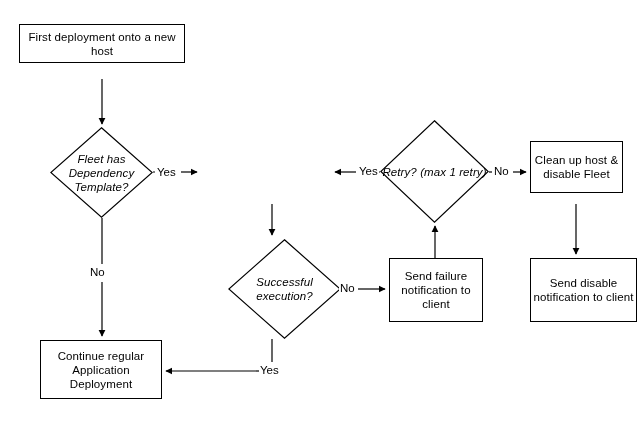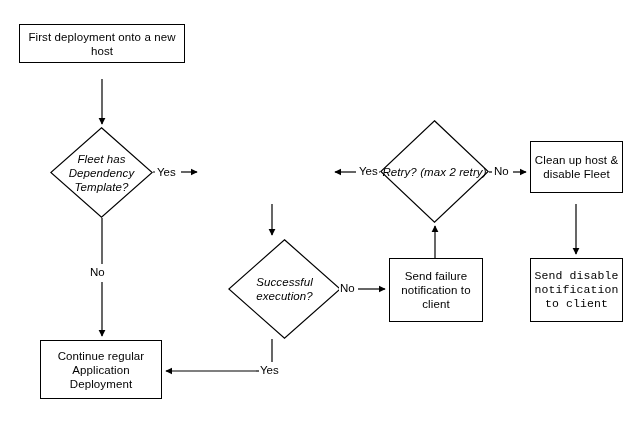--- a/index.html
+++ b/index.html
@@ -119,39 +119,39 @@
       <polygon points="51.5,0.8 102.2,45.5 51.5,90.2 0.8,45.5" fill="#ffffff" stroke="#000000" stroke-width="1.2"></polygon>
     </svg>
     <span class="label">Fleet has Dependency Template?</span>
   </div>
 
 
   <div class="node decision" style="left:380px; top:120px; width:109px; height:103px;">
     <svg class="diamond-shape" viewBox="0 0 109 103" preserveAspectRatio="none">
       <polygon points="54.5,0.8 108.2,51.5 54.5,102.2 0.8,51.5" fill="#ffffff" stroke="#000000" stroke-width="1.2"></polygon>
     </svg>
-    <span class="label">Retry? (max 2 retry)</span>
+    <span class="label">Retry? (max 1 retry)</span>
   </div>
 
   <div class="node process" style="left:530px; top:141px; width:93px; height:52px;">
     <span class="label">Clean up host &amp; disable Fleet</span>
   </div>
 
   <div class="node decision" style="left:228px; top:239px; width:113px; height:100px;">
     <svg class="diamond-shape" viewBox="0 0 113 100" preserveAspectRatio="none">
       <polygon points="56.5,0.8 112.2,50 56.5,99.2 0.8,50" fill="#ffffff" stroke="#000000" stroke-width="1.2"></polygon>
     </svg>
     <span class="label">Successful execution?</span>
   </div>
 
   <div class="node process" style="left:389px; top:258px; width:94px; height:64px;">
     <span class="label">Send failure notification to client</span>
   </div>
 
-  <div class="node process" style="left:530px; top:258px; width:93px; height:64px;font-family:Liberation Mono, monospace;">
+  <div class="node process" style="left:530px; top:258px; width:107px; height:64px;">
     <span class="label">Send disable notification to client</span>
   </div>
 
   <div class="node process" style="left:40px; top:340px; width:122px; height:59px;">
     <span class="label">Continue regular Application Deployment</span>
   </div>
 
   <span class="edge-label" style="left:156px; top:166px;">Yes</span>
   <span class="edge-label" style="left:89px; top:266px;">No</span>
   <span class="edge-label" style="left:339px; top:282px;">No</span>

